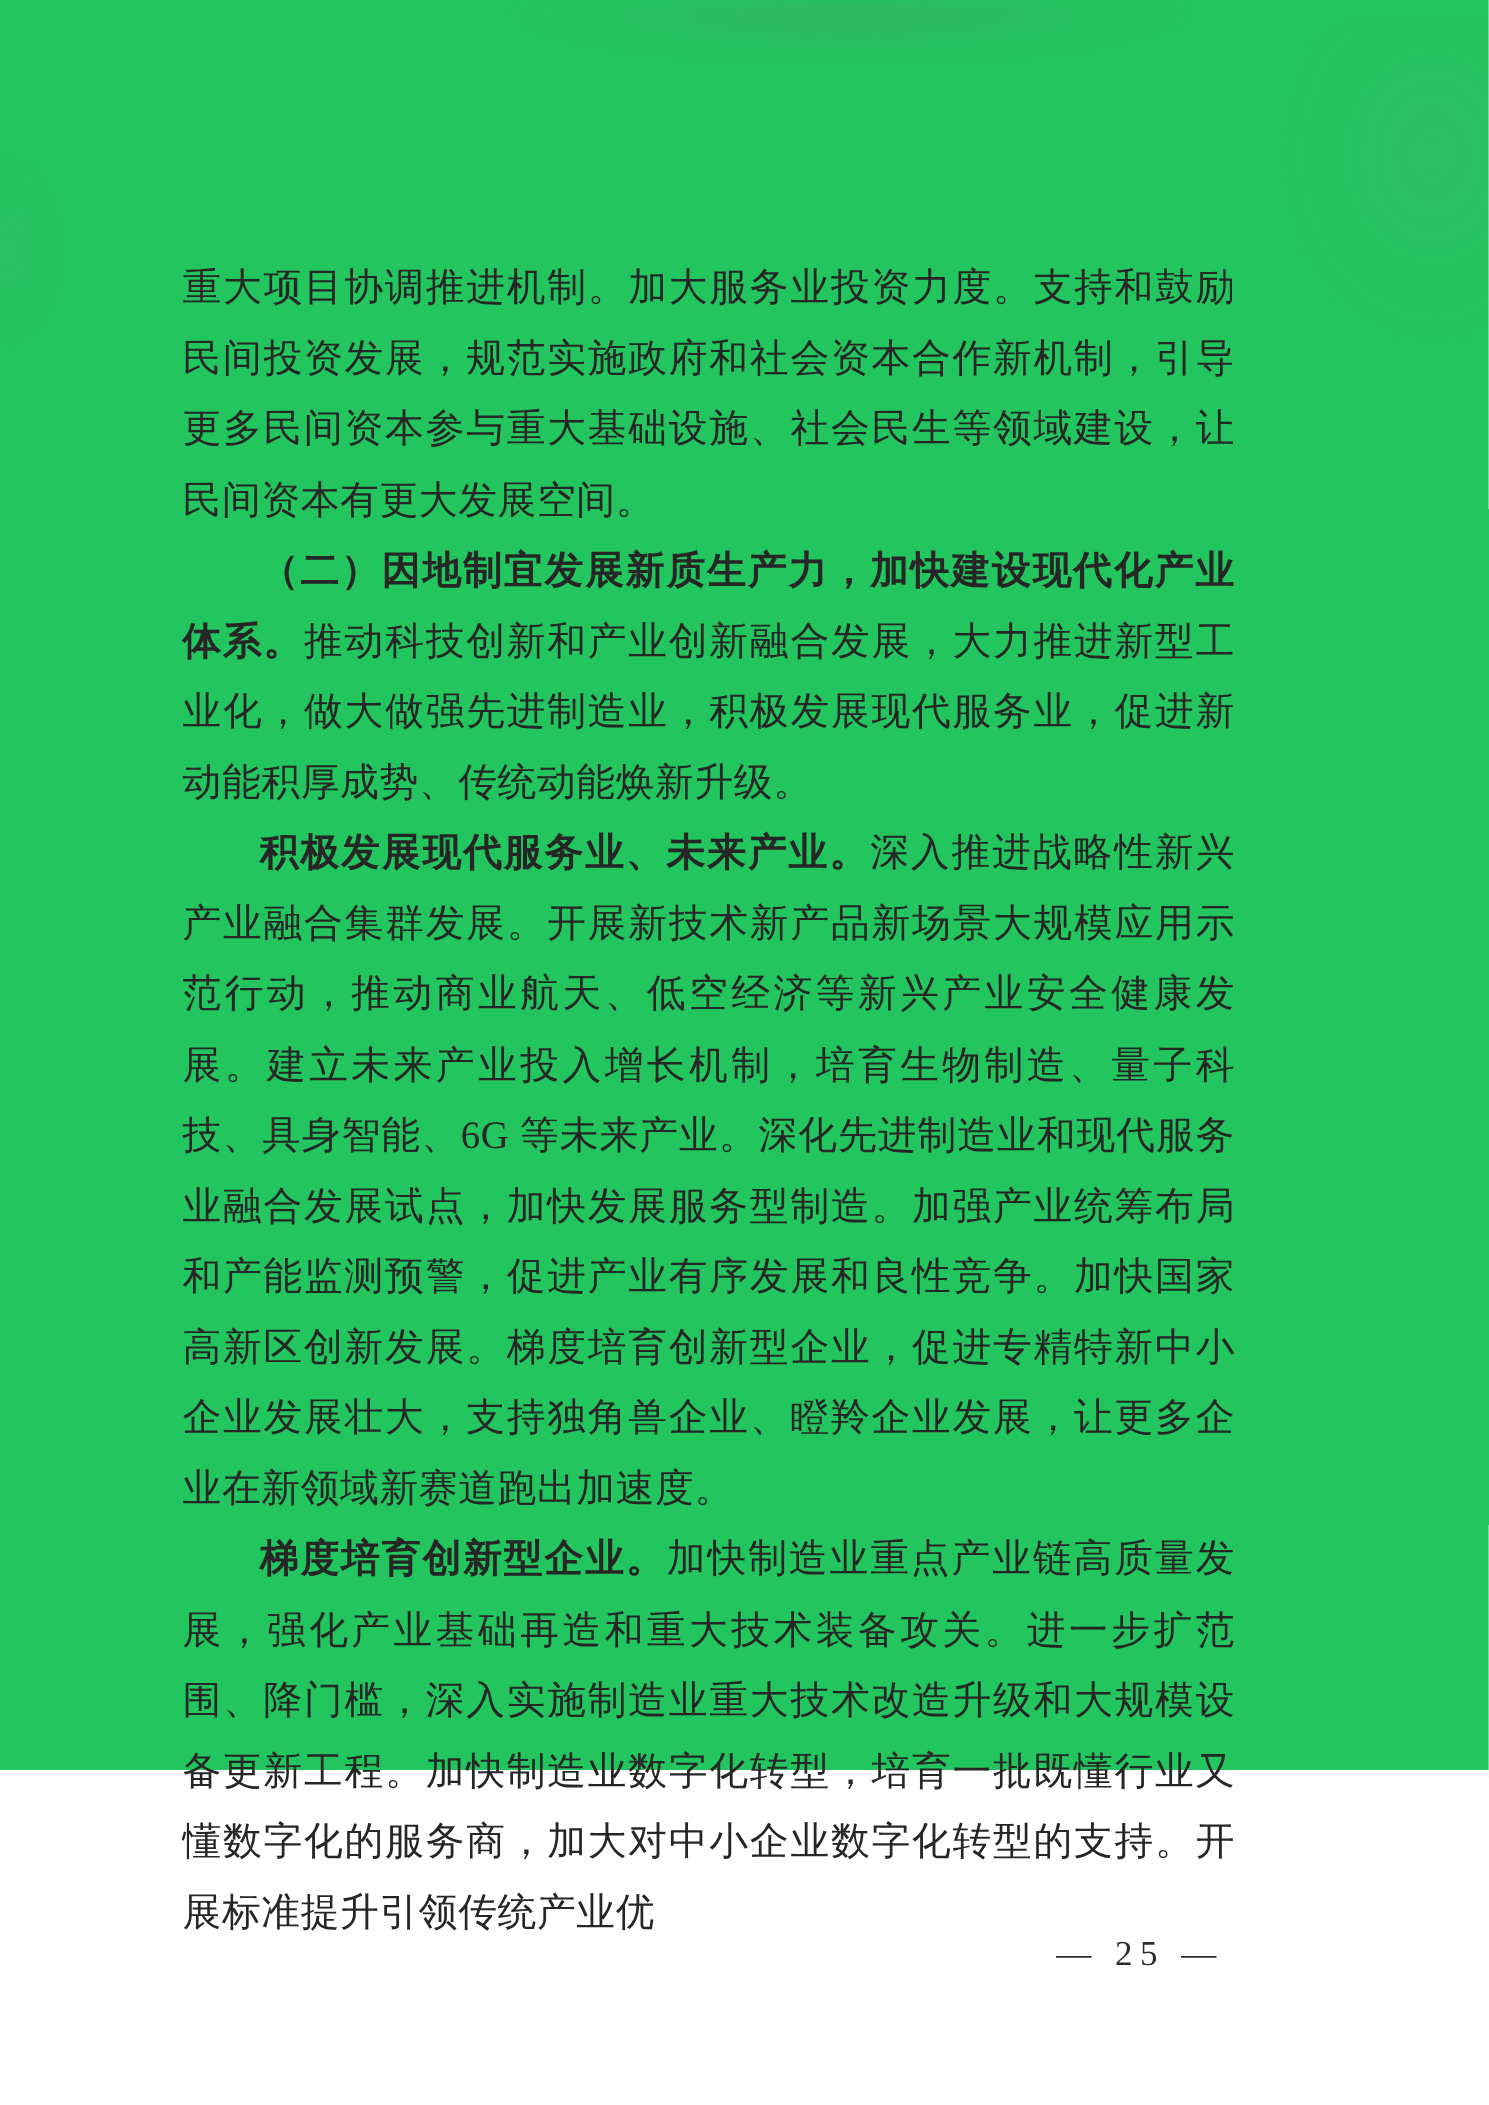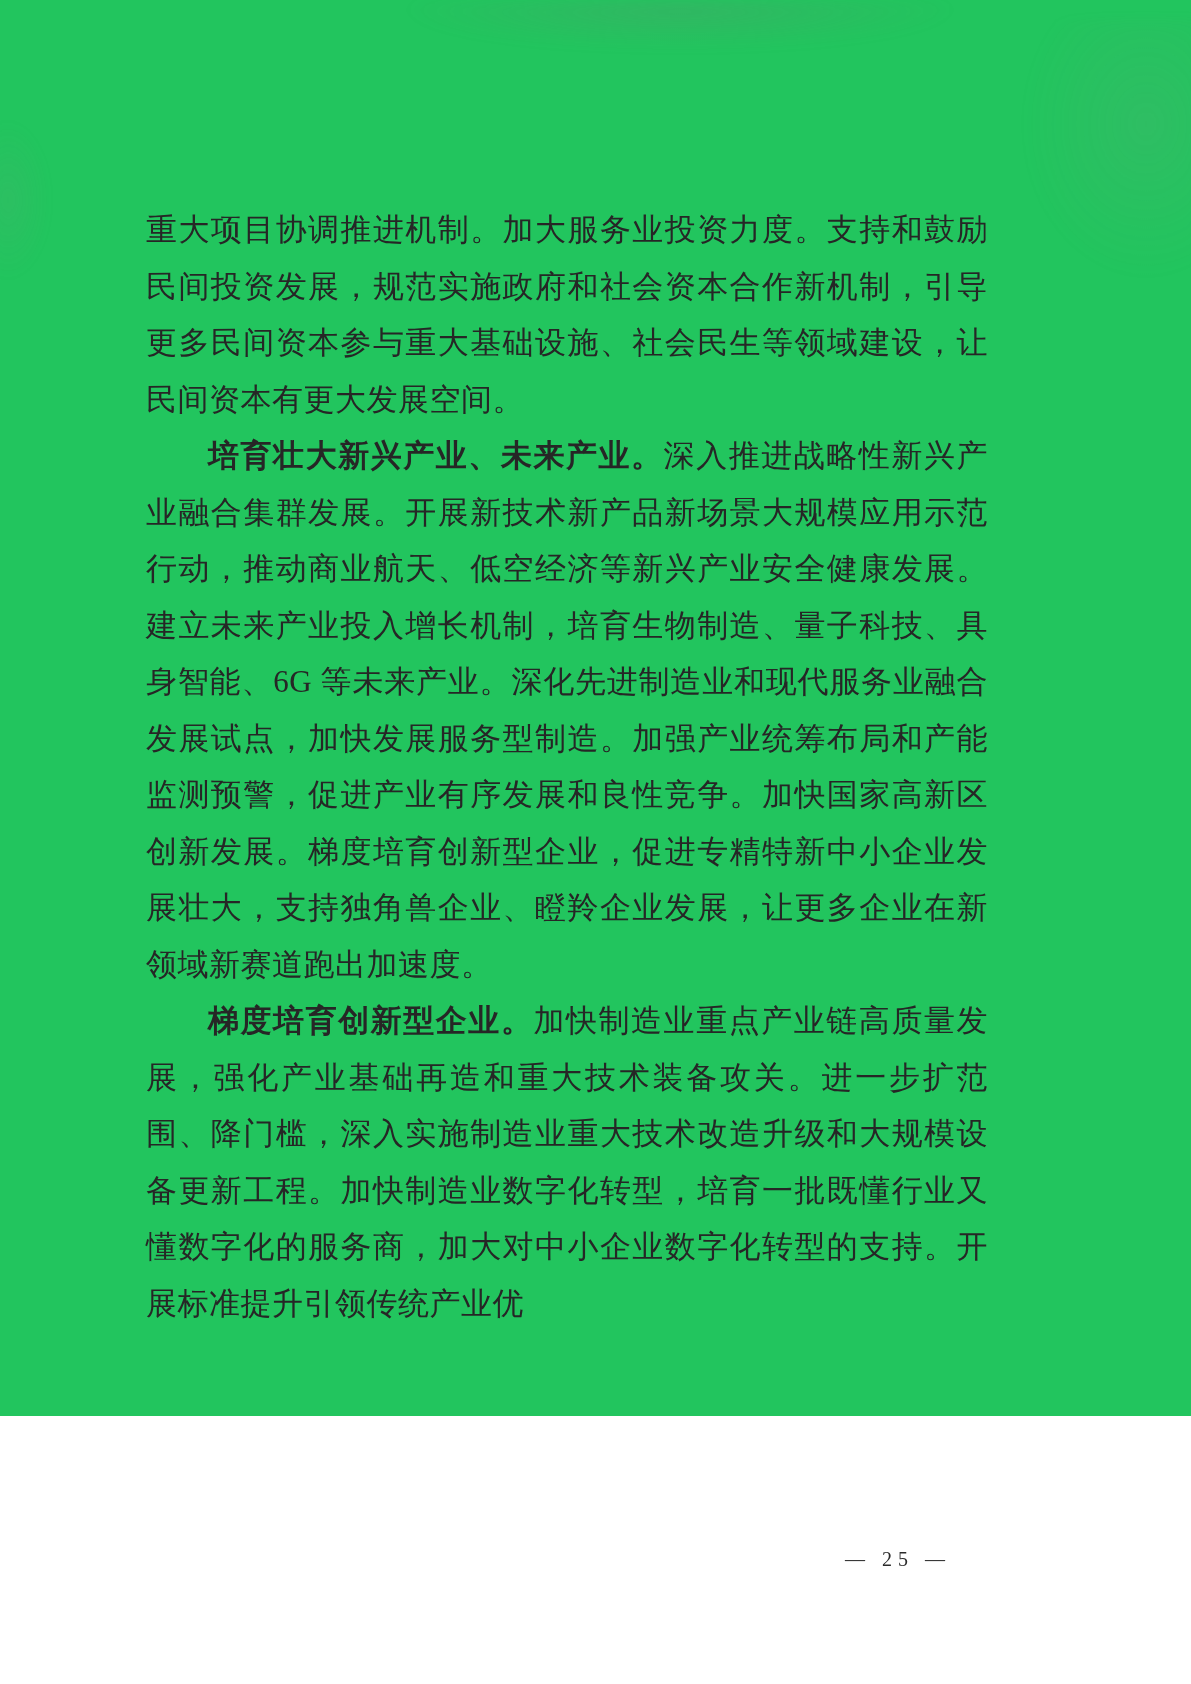--- a/index.html
+++ b/index.html
@@ -62,35 +62,36 @@
   .seg-bold {
     font-weight: bold;
   }
 
   .page-number {
     position: absolute;
     left: 845px;
     top: 1548px;
     width: 150px;
     color: #2b2b2b;
-    font-size: 20px;
+    font-size: 28px;
     letter-spacing: 6px;
     white-space: nowrap;
   }
 </style>
 </head>
 <body>
 
 <div class="page">
 
   <div class="scan-noise noise-top"></div>
   <div class="scan-noise noise-top-right"></div>
   <div class="scan-noise noise-left"></div>
 
   <div class="doc-body" id="doc-body" style="color: rgb(38, 38, 38);">
       <p><span>重大项目协调推进机制。加大服务业投资力度。支持和鼓励民间投资发展，规范实施政府和社会资本合作新机制，引导更多民间资本参与重大基础设施、社会民生等领域建设，让民间资本有更大发展空间。</span></p>
-      <p class="indent"><span class="seg-bold">培育壮大新兴产业、未来产业。</span><span>深入推进战略性新兴产业融合集群发展。开展新技术新产品新场景大规模应用示范行动，推动商业航天、低空经济等新兴产业安全健康发展。建立未来产业投入增长机制，培育生物制造、量子科技、具身智能、6G 等未来产业。深化先进制造业和现代服务业融合发展试点，加快发展服务型制造。加强产业统筹布局和产能监测预警，促进产业有序发展和良性竞争。加快国家高新区创新发展。梯度培育创新型企业，促进专精特新中小企业发展壮大，支持独角兽企业、瞪羚企业发展，让更多企业在新领域新赛道跑出加速度。</span></p>
+      <p class="indent"><span class="seg-bold">（二）因地制宜发展新质生产力，加快建设现代化产业体系。</span><span>推动科技创新和产业创新融合发展，大力推进新型工业化，做大做强先进制造业，积极发展现代服务业，促进新动能积厚成势、传统动能焕新升级。</span></p>
+      <p class="indent"><span class="seg-bold">积极发展现代服务业、未来产业。</span><span>深入推进战略性新兴产业融合集群发展。开展新技术新产品新场景大规模应用示范行动，推动商业航天、低空经济等新兴产业安全健康发展。建立未来产业投入增长机制，培育生物制造、量子科技、具身智能、6G 等未来产业。深化先进制造业和现代服务业融合发展试点，加快发展服务型制造。加强产业统筹布局和产能监测预警，促进产业有序发展和良性竞争。加快国家高新区创新发展。梯度培育创新型企业，促进专精特新中小企业发展壮大，支持独角兽企业、瞪羚企业发展，让更多企业在新领域新赛道跑出加速度。</span></p>
       <p class="indent"><span class="seg-bold">梯度培育创新型企业。</span><span>加快制造业重点产业链高质量发展，强化产业基础再造和重大技术装备攻关。进一步扩范围、降门槛，深入实施制造业重大技术改造升级和大规模设备更新工程。加快制造业数字化转型，培育一批既懂行业又懂数字化的服务商，加大对中小企业数字化转型的支持。开展标准提升引领传统产业优</span></p>
     </div>
 
   <div class="page-number">— 25 —</div>
 
 </div>
 
 </body></html>

